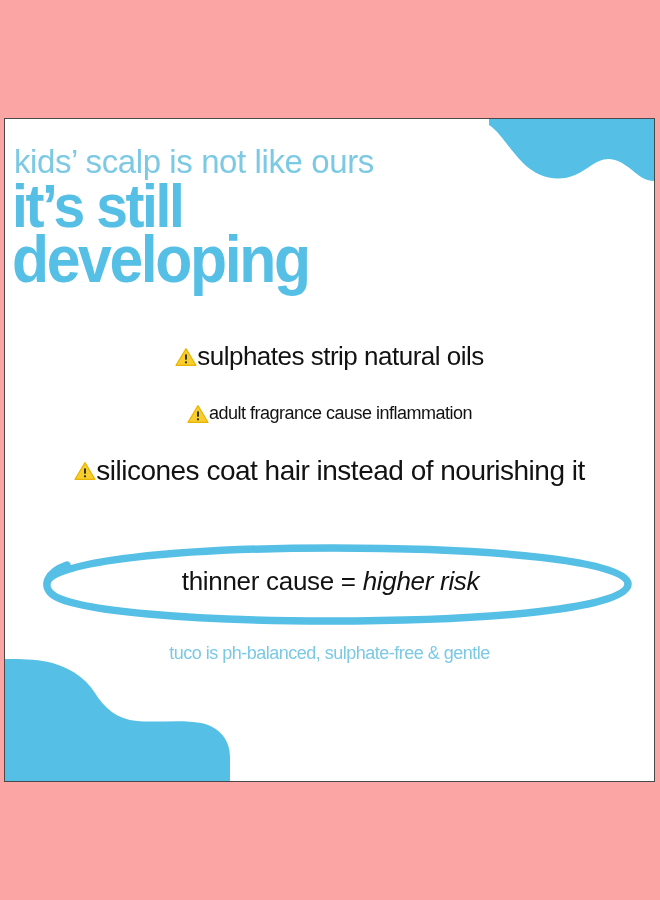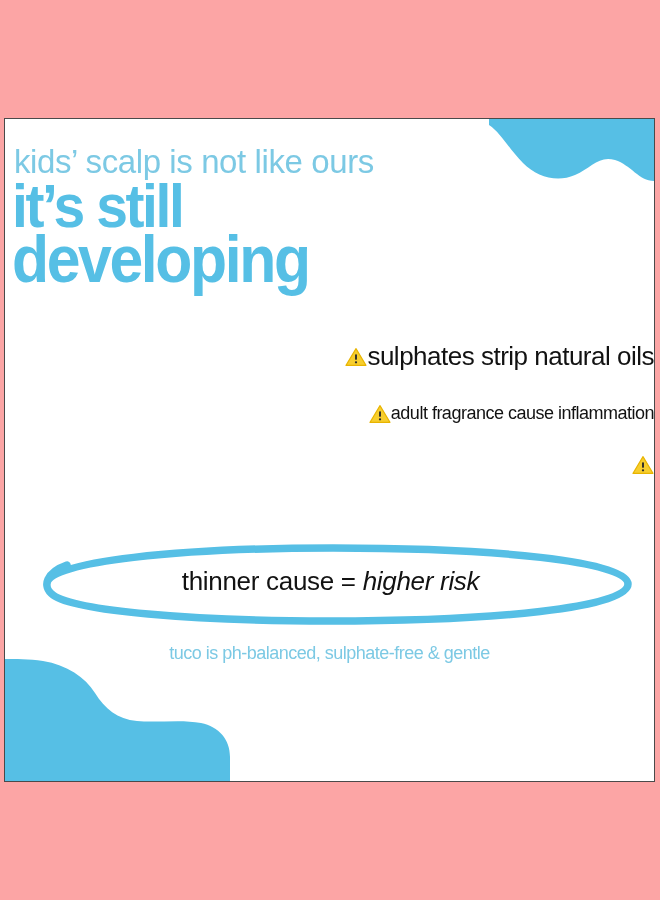--- a/index.html
+++ b/index.html
@@ -99,21 +99,21 @@
   
   #bullets {
     position: absolute;
     left: 0;
     top: 222px;
     width: 100%;
   }
   .bullet-row {
     display: flex;
     align-items: center;
-    justify-content: flex-end;
+    justify-content: center;
     margin-bottom: 31px;
     white-space: nowrap;
   }
   .bullet-row .warn-icon {
     flex: 0 0 auto;
     width: 22px;
     height: 20px;
     display: block;
   }
   .bullet-row .warn-icon svg { display:block; width:100%; height:100%; }
@@ -222,20 +222,21 @@
         </div>
 
         <div class="bullet-row r3">
           <span class="warn-icon">
             <svg viewBox="0 0 22 20" aria-hidden="true">
               <path d="M11 1.6 L21 18.4 L1 18.4 Z" fill="#f7ce2e" stroke="#e8b400" stroke-width="1.1" stroke-linejoin="round"></path>
               <rect x="10.05" y="7.2" width="1.9" height="5.6" rx="0.9" fill="#2b2b2b"></rect>
               <circle cx="11" cy="15.3" r="1.15" fill="#2b2b2b"></circle>
             </svg>
           </span>
+          <span class="bullet-text">silicones coat hair instead of nourishing it</span>
         </div>
 
       </div>
 
       <div id="highlight-wrap">
         <div id="highlight-ellipse">
           <svg viewBox="0 0 615 90" preserveAspectRatio="none" aria-hidden="true">
             <path d="M24,45
                      C24,22 160,9 310,9
                      C470,9 605,22 605,45

